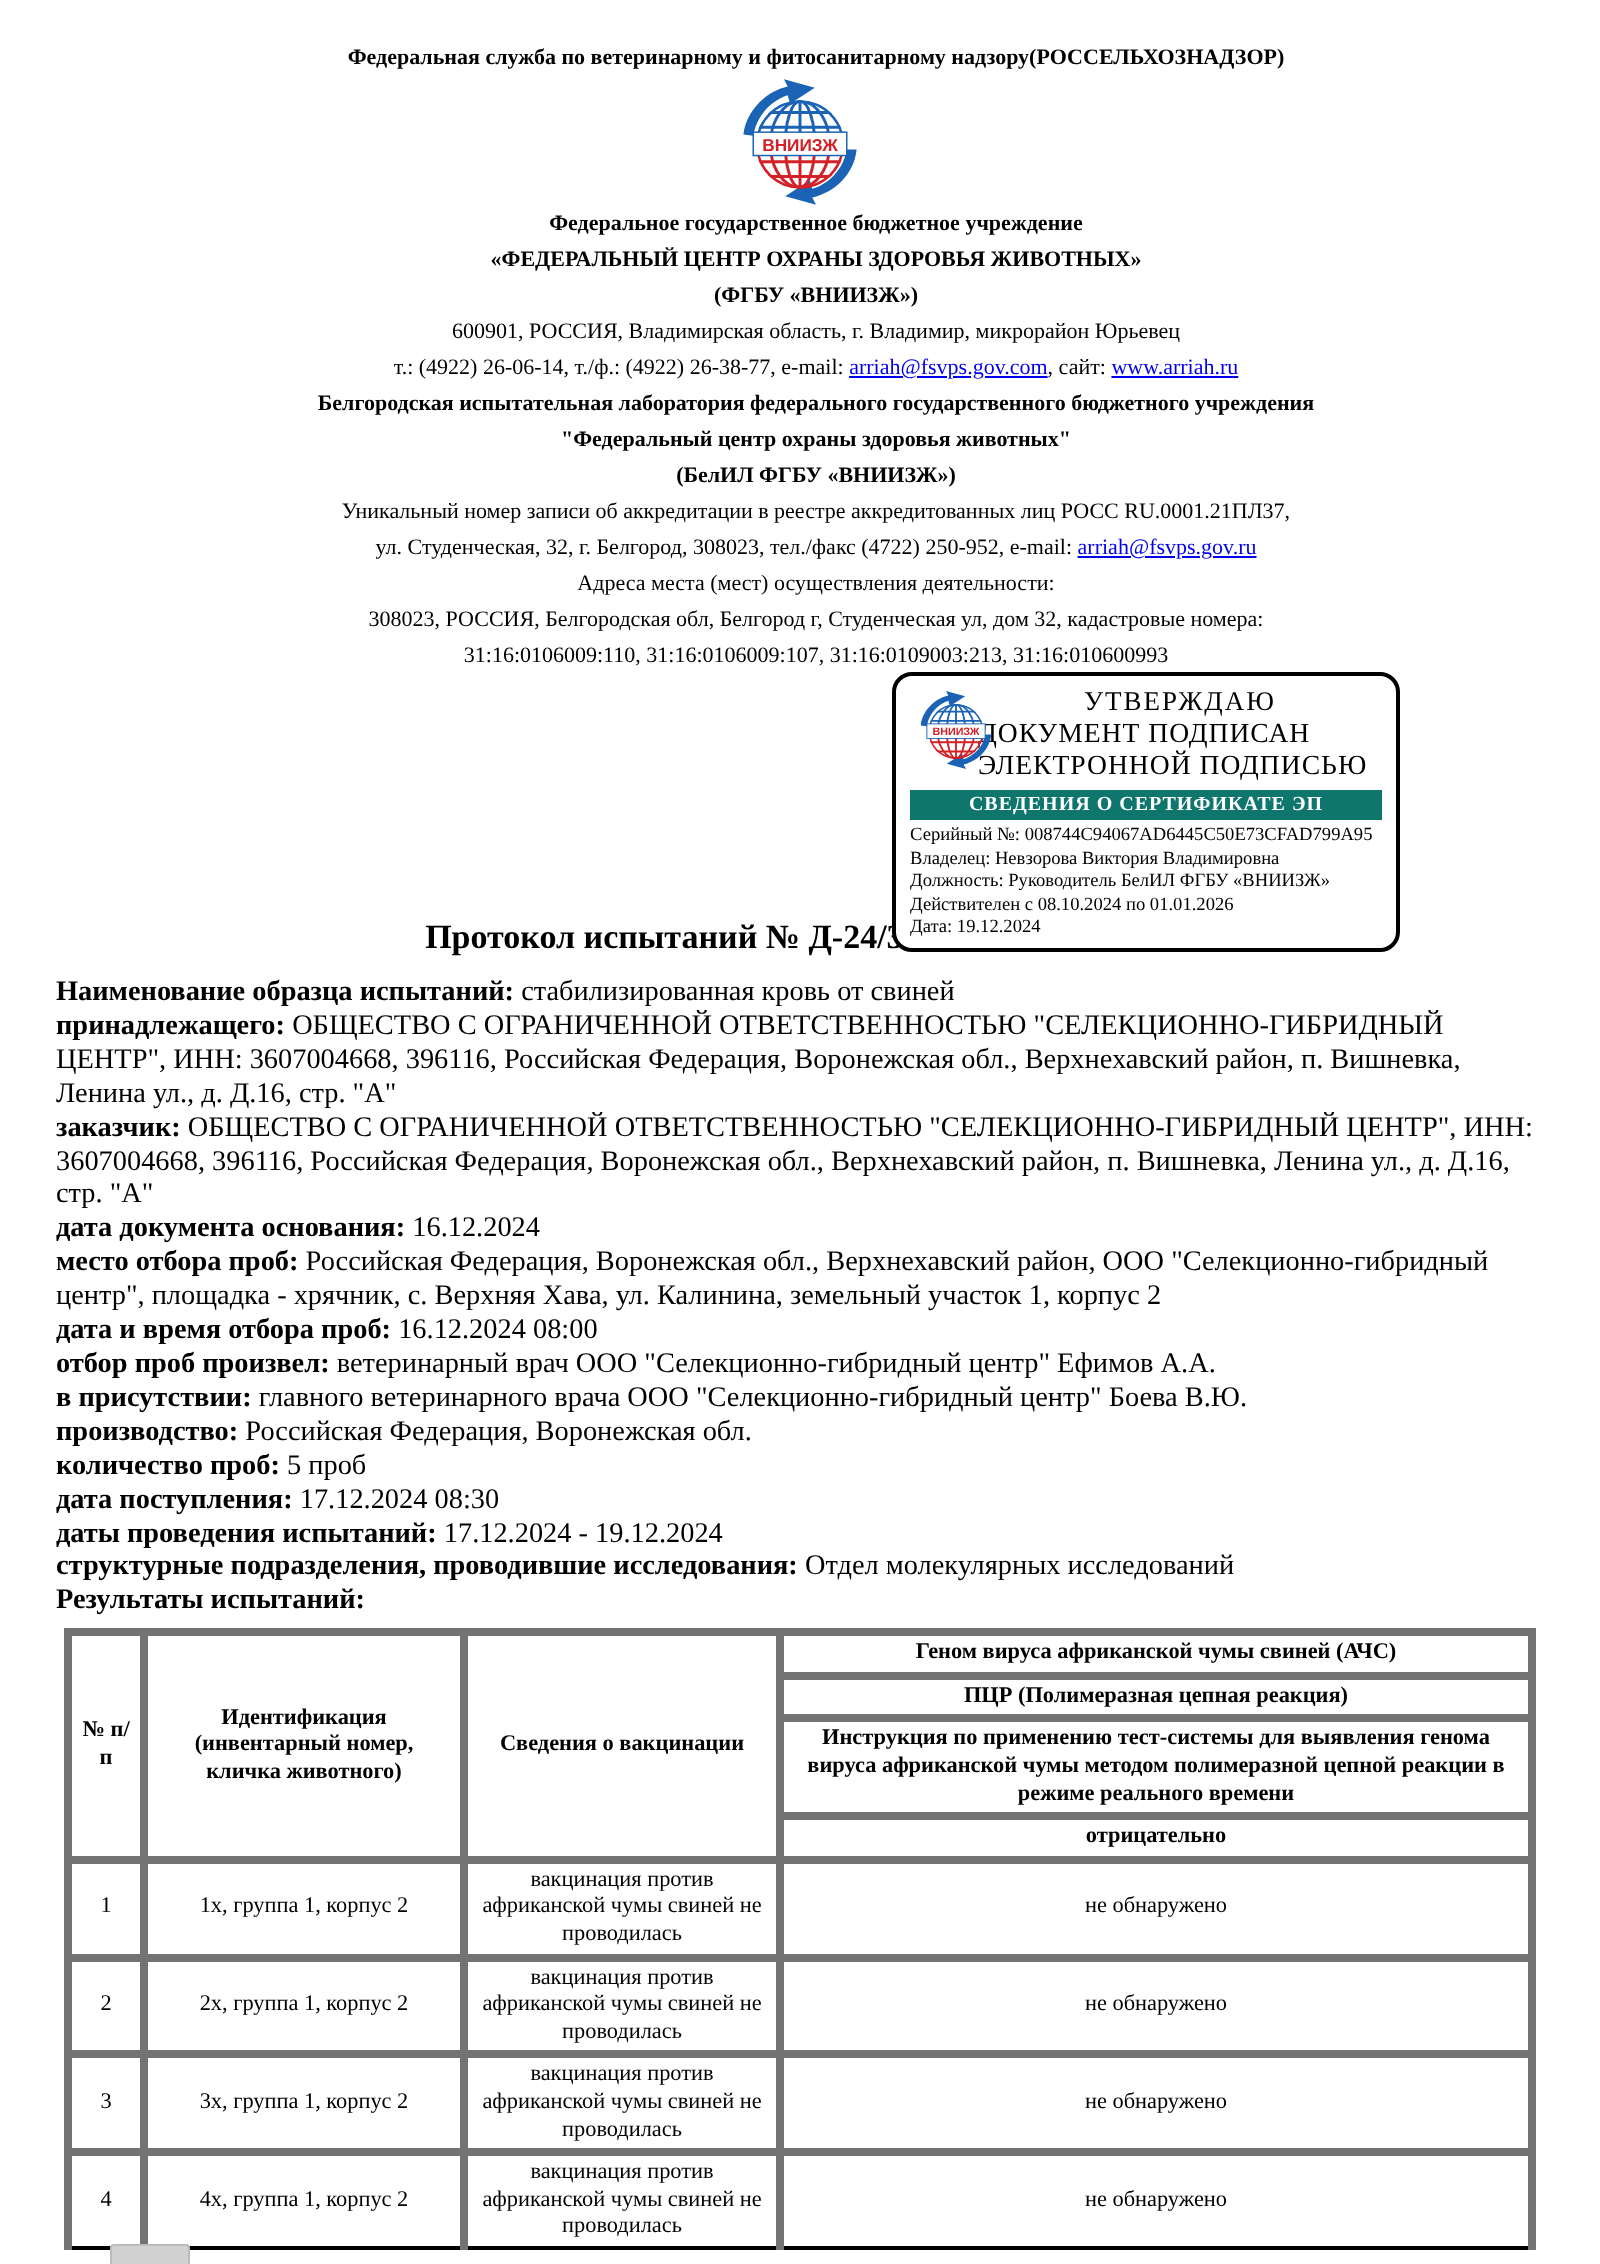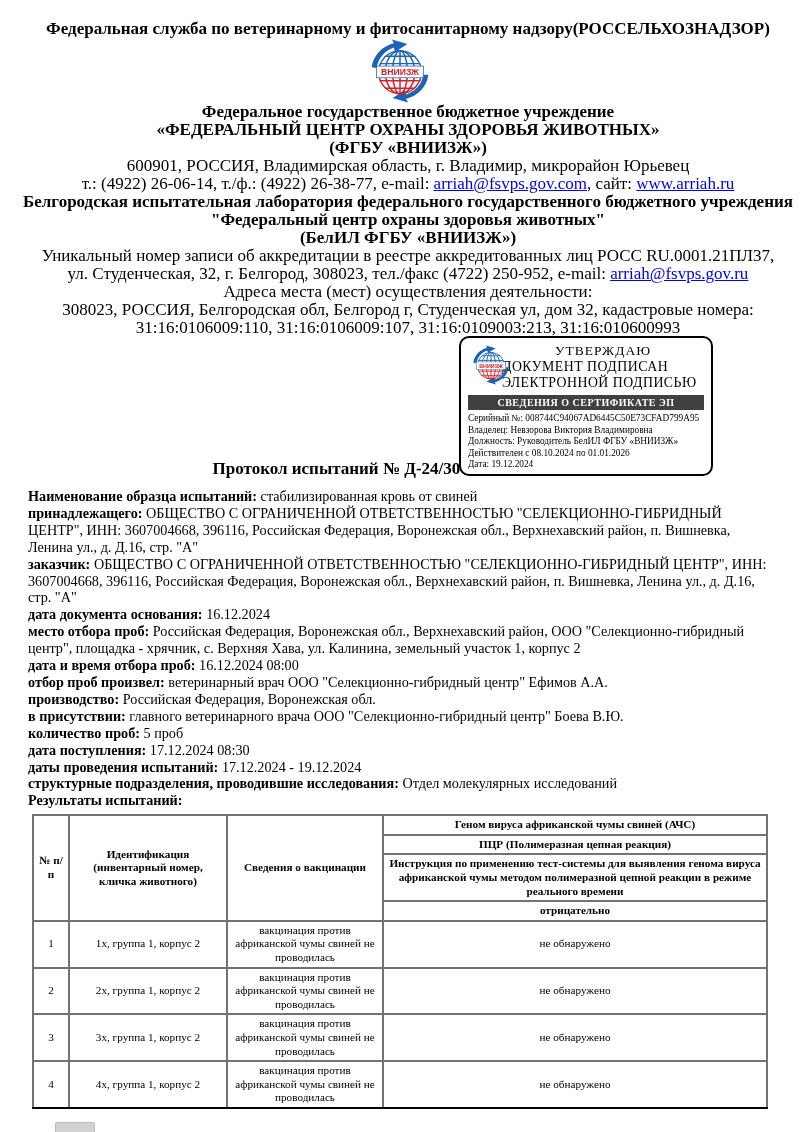--- a/index.html
+++ b/index.html
@@ -3,45 +3,45 @@
 <meta charset="utf-8">
 <style>
   html,body { margin:0; padding:0; background:#e9e9e9; }
   .page {
     position:relative; width:800px; height:1132px; margin:0 auto;
     background:#ffffff; overflow:hidden;
     font-family:"Liberation Serif","DejaVu Serif",serif; color:#000;
   }
   
   .header { padding-top:20px; text-align:center; }
-  .hline { font-size:17px; line-height:18px;padding-left:16px; }
+  .hline { font-size:11px; line-height:18px;padding-left:16px; }
   .b { font-weight:bold; }
   .hline a { color:#0000ee; text-decoration:underline; }
   .logo-big { width:86px; height:64px; margin:1px auto 0; display:block; }
   
   .stamp {
-    position:absolute; left:459px; top:336px; width:254px; box-sizing:border-box;
+    position:absolute; left:446px; top:336px; width:254px; box-sizing:border-box;
     background:#fff; border:2px solid #000; border-radius:10px; padding:5px 7px 3px;
   }
   .stamp-logo { position:absolute; left:7px; top:7px; width:46px; height:40px; }
   .stamp-approve { text-align:center; font-size:13.5px; line-height:16px; letter-spacing:1px; padding-left:34px; }
   .stamp-signed { text-align:left; font-size:13.8px; line-height:16px; letter-spacing:.5px; padding-left:34px; }
   .stamp-bar {
-    margin:4px 0 3px; background:#404040; color:#fff; text-align:center;
+    margin:4px 0 3px; background:#0f766e; color:#fff; text-align:center;
     font-size:10px; font-weight:bold; line-height:15px; letter-spacing:.5px;
   }
   .stamp-detail { font-size:9.3px; line-height:11.6px; text-align:left; white-space:nowrap; }
   
   .doc-title { margin:122px 32px 9px; text-align:center; font-weight:bold; font-size:17px; line-height:20px; }
   .fields { margin:0 28px; }
   .field { margin:0; font-size:14.2px; line-height:16.9px; }
   
   .results-table { width:736px; margin:5px 32px 0; border-collapse:collapse; table-layout:fixed;
                    font-size:11.2px; line-height:13.6px; text-align:center; }
-  .results-table th, .results-table td { border:2px solid #737373; padding:2px 4px; overflow:hidden; }
+  .results-table th, .results-table td { border:4px solid #737373; padding:2px 4px; overflow:hidden; }
   .results-table thead th { font-weight:bold; }
   .results-table .c-num { width:26px; }
   .results-table .c-id { width:148px; }
   .results-table .c-vacc { width:146px; }
   .results-table tbody td { border-top:2.5px solid #000; }
   .results-table tbody tr:last-child td { border-bottom:2px solid #000; }
   .scroll-fragment {
     position:absolute; left:55px; top:1122px; width:38px; height:10px;
     background:#d2d2d2; border:1px solid #bcbcbc; border-radius:2px;
   }
@@ -123,22 +123,22 @@
   <div class="doc-title">Протокол испытаний № Д-24/30027 от 19.12.2024</div>
 
   <div class="fields">
       <p class="field"><b>Наименование образца испытаний: </b><span>стабилизированная кровь от свиней</span></p>
       <p class="field"><b>принадлежащего: </b><span>ОБЩЕСТВО С ОГРАНИЧЕННОЙ ОТВЕТСТВЕННОСТЬЮ "СЕЛЕКЦИОННО-ГИБРИДНЫЙ ЦЕНТР", ИНН: 3607004668, 396116, Российская Федерация, Воронежская обл., Верхнехавский район, п. Вишневка, Ленина ул., д. Д.16, стр. "А"</span></p>
       <p class="field"><b>заказчик: </b><span>ОБЩЕСТВО С ОГРАНИЧЕННОЙ ОТВЕТСТВЕННОСТЬЮ "СЕЛЕКЦИОННО-ГИБРИДНЫЙ ЦЕНТР", ИНН: 3607004668, 396116, Российская Федерация, Воронежская обл., Верхнехавский район, п. Вишневка, Ленина ул., д. Д.16, стр. "А"</span></p>
       <p class="field"><b>дата документа основания: </b><span>16.12.2024</span></p>
       <p class="field"><b>место отбора проб: </b><span>Российская Федерация, Воронежская обл., Верхнехавский район, ООО "Селекционно-гибридный центр", площадка - хрячник, с. Верхняя Хава, ул. Калинина, земельный участок 1, корпус 2</span></p>
       <p class="field"><b>дата и время отбора проб: </b><span>16.12.2024 08:00</span></p>
       <p class="field"><b>отбор проб произвел: </b><span>ветеринарный врач ООО "Селекционно-гибридный центр" Ефимов А.А.</span></p>
+      <p class="field"><b>в присутствии: </b><span>главного ветеринарного врача ООО "Селекционно-гибридный центр" Боева В.Ю.</span></p>
       <p class="field"><b>производство: </b><span>Российская Федерация, Воронежская обл.</span></p>
-      <p class="field"><b>в присутствии: </b><span>главного ветеринарного врача ООО "Селекционно-гибридный центр" Боева В.Ю.</span></p>
       <p class="field"><b>количество проб: </b><span>5 проб</span></p>
       <p class="field"><b>дата поступления: </b><span>17.12.2024 08:30</span></p>
       <p class="field"><b>даты проведения испытаний: </b><span>17.12.2024 - 19.12.2024</span></p>
       <p class="field"><b>структурные подразделения, проводившие исследования: </b><span>Отдел молекулярных исследований</span></p>
       <p class="field"><b>Результаты испытаний:</b></p>
     </div>
 
   <table class="results-table">
     <thead>
       <tr>

